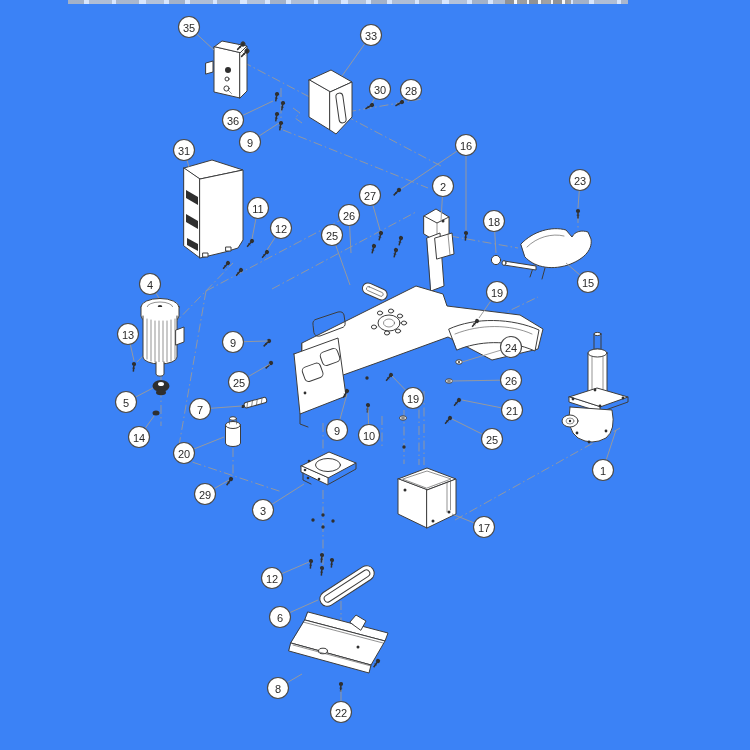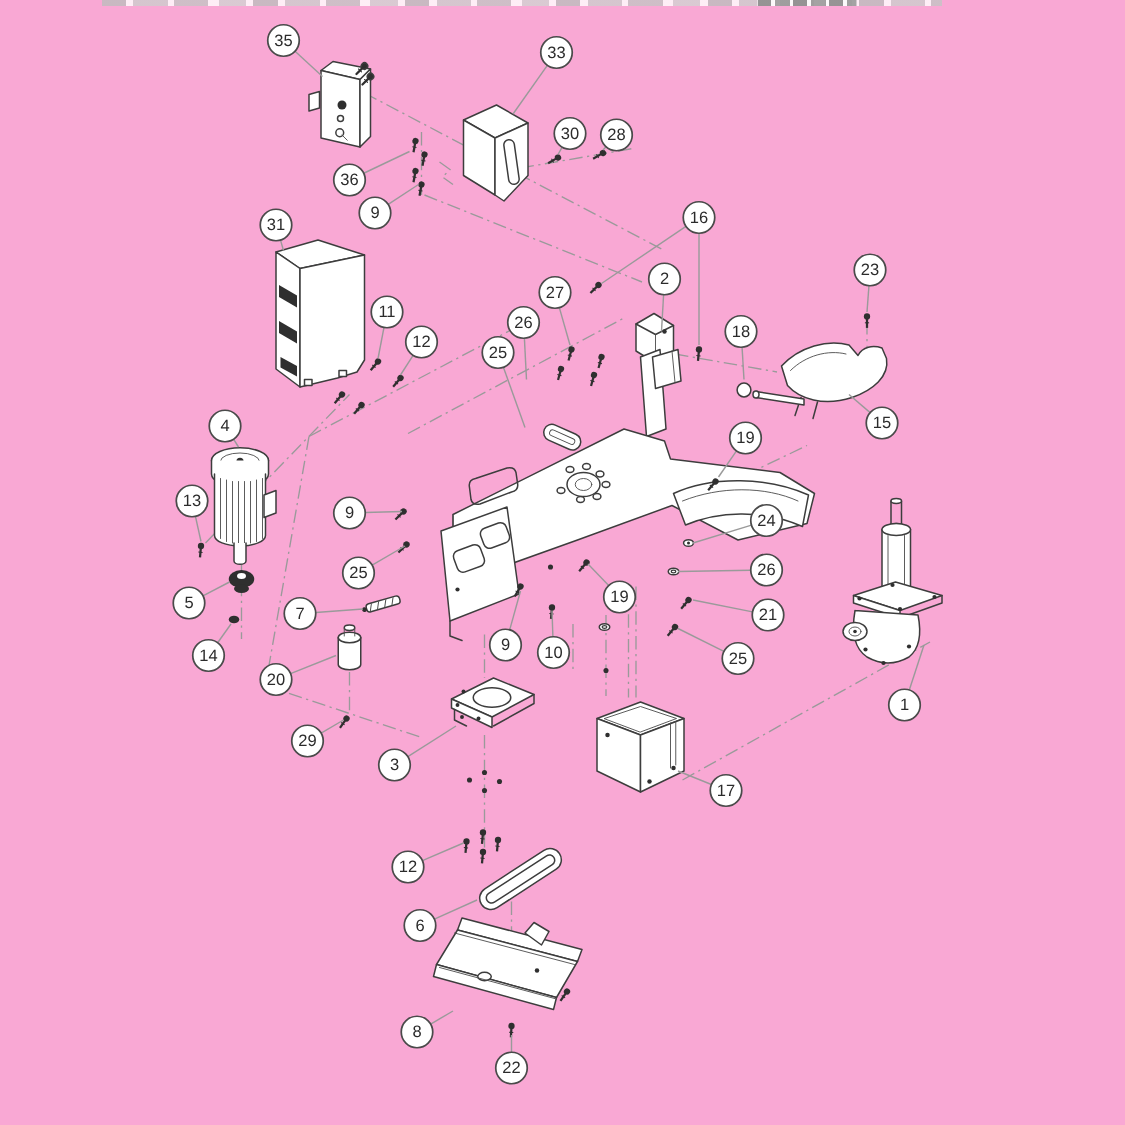--- a/index.html
+++ b/index.html
@@ -1,16 +1,16 @@
 <!DOCTYPE html>
 <html><head>
 <meta charset="utf-8">
 <style>
   html,body{margin:0;padding:0;background:#ffffff;}
-  .stage{position:relative;width:750px;height:750px;background:#f9a8d4;overflow:hidden;
+  .stage{position:relative;width:750px;height:750px;background:#3b82f6;overflow:hidden;
          font-family:"Liberation Sans", sans-serif;text-align:right;}
   .topstrip{position:absolute;top:0;left:68px;width:560px;height:4px;opacity:.8;
     background:repeating-linear-gradient(90deg,#bdbdbd 0 16px,#ffffff 16px 21px,#cdcdcd 21px 44px,#ffffff 44px 48px,#c4c4c4 48px 71px,#ffffff 71px 78px,#d2d2d2 78px 96px,#ffffff 96px 101px);}
   .topstrip-dark{position:absolute;top:0;left:505px;width:66px;height:4px;opacity:.9;
     background:repeating-linear-gradient(90deg,#8e8e8e 0 9px,#ffffff 9px 12px,#9a9a9a 12px 22px,#ffffff 22px 24px);}
   svg{position:absolute;top:0;left:0;}
   .part{stroke:#3d3d3d;stroke-width:1;fill:#ffffff;stroke-linejoin:round;stroke-linecap:round;}
   .thin{stroke:#4a4a4a;stroke-width:.6;fill:none;}
   .dark{fill:#2f2f2f;stroke:none;}
   .dash line, .dash path{stroke:#9a9a9a;stroke-width:.9;stroke-dasharray:9 3 1.5 3;fill:none;}

